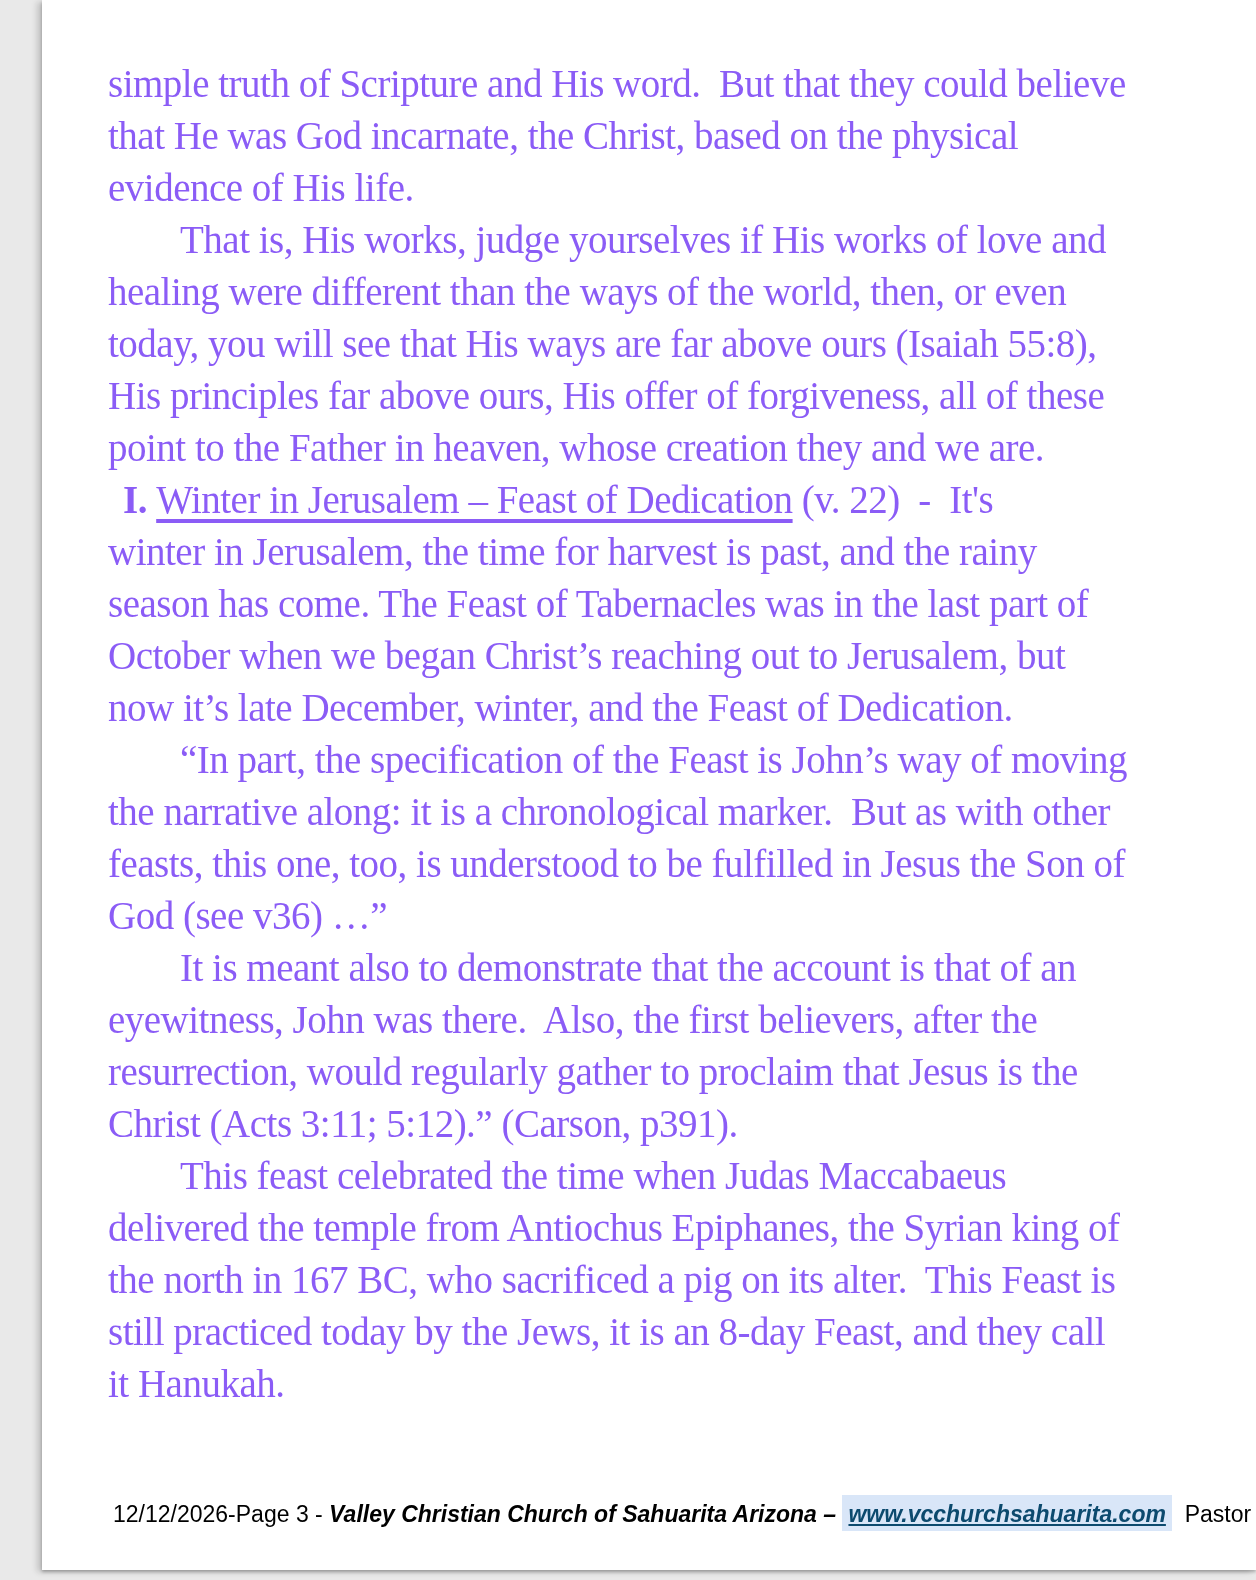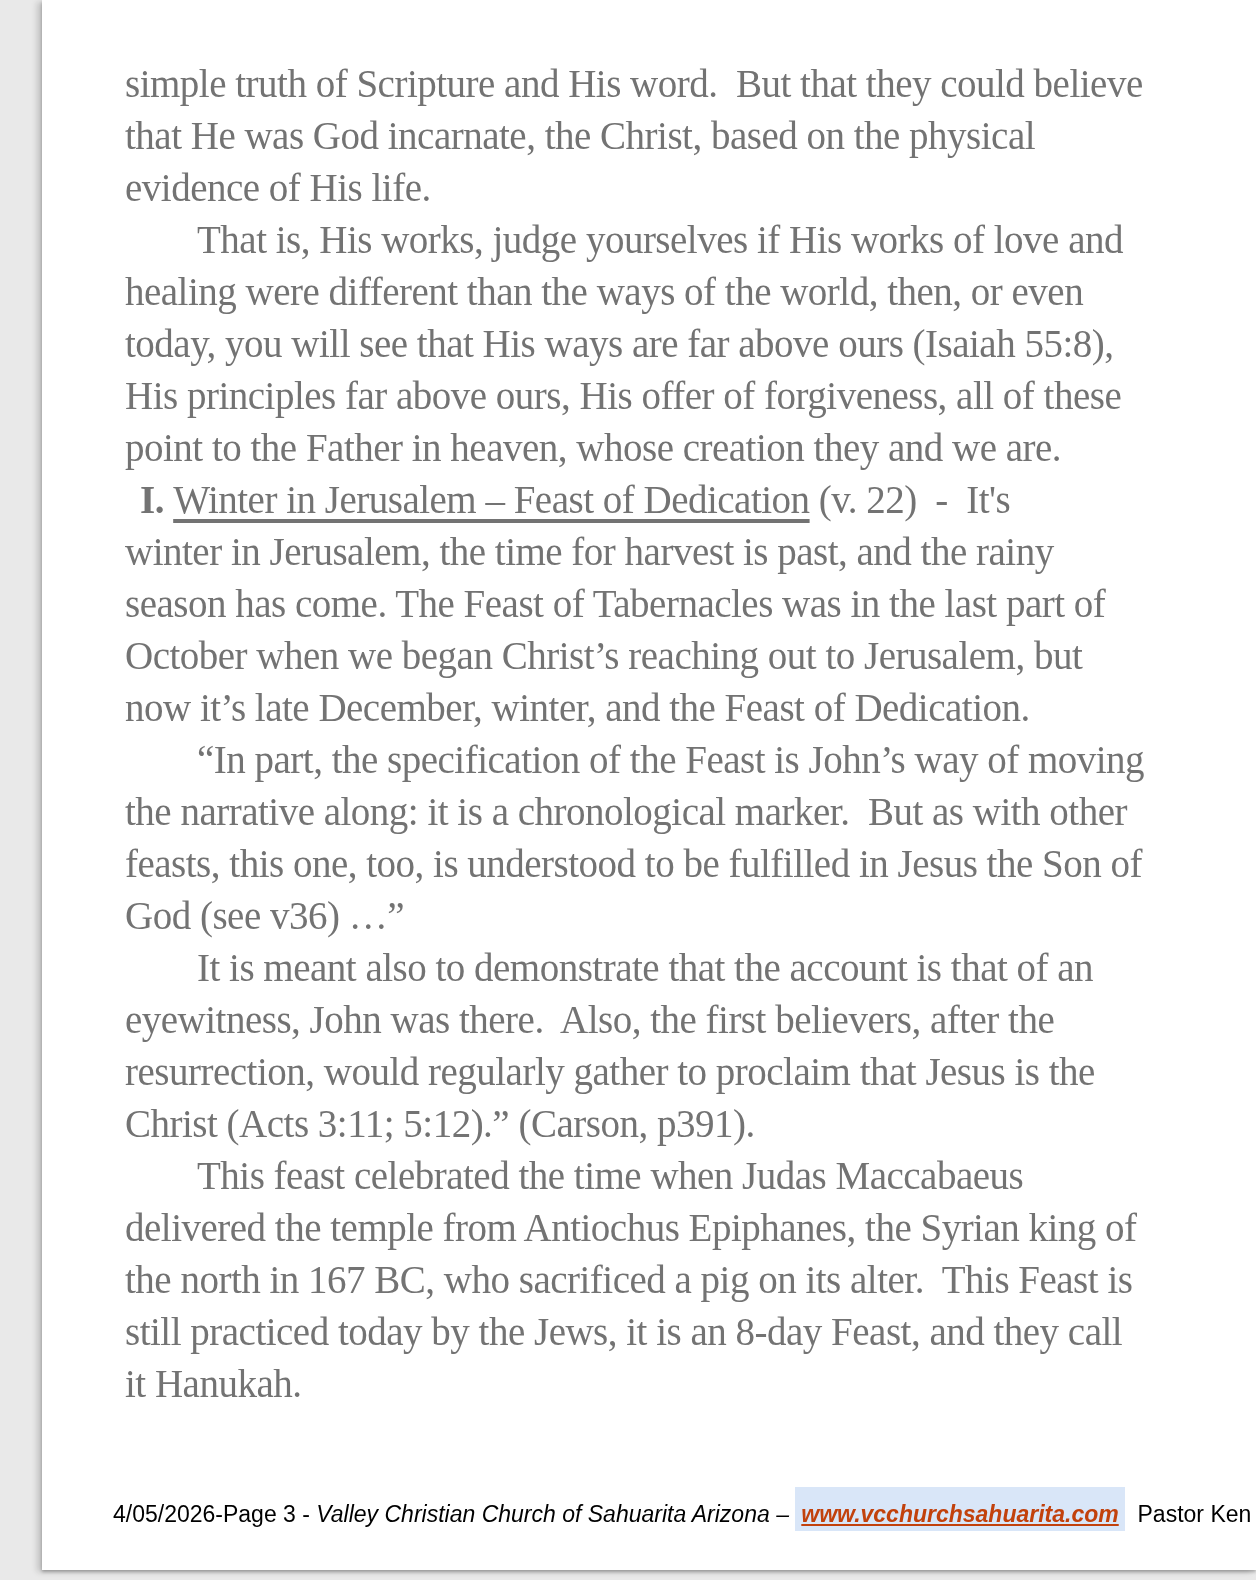--- a/index.html
+++ b/index.html
@@ -10,24 +10,24 @@
     overflow:hidden;
     font-family:"Liberation Serif", serif;
   }
   .page {
     position:absolute; left:42px; top:0;
     width:1214px; height:1570px;
     background:#ffffff;
     box-shadow:-5px 2px 6px rgba(0,0,0,0.16), 0 2px 3px rgba(0,0,0,0.25);
   }
   .content {
-    position:absolute; left:83px; top:58px;
+    position:absolute; left:66px; top:58px;
     font-family:"Liberation Serif", serif;
     font-size:39px; line-height:52px; letter-spacing:-0.5px;
-    color:#737373;
+    color:#8b5cf6;
     white-space:pre;
   }
   .line { height:52px; }
   .indent-none    { padding-left:0; }
   .indent-tab     { padding-left:72px; }
   .indent-heading { padding-left:15px; }
   .seg-regular        { font-weight:400; }
   .seg-bold           { font-weight:700; }
   .seg-bold-underline {
     font-weight:400;
@@ -35,29 +35,29 @@
     text-decoration-thickness:3.5px;
     text-underline-offset:6px;
   }
   .footer {
     position:absolute; left:71px; top:1499px;
     font-family:"Liberation Sans", sans-serif;
     font-size:23px; line-height:30px;
     color:#000000;
     white-space:pre;
   }
-  .footer .bi { font-weight:400; font-style:italic; }
+  .footer .bi { font-weight:700; font-style:italic; }
   .footer .link {
     font-weight:700; font-style:italic;
-    color:#c2410c;
+    color:#0c4a6e;
     text-decoration:underline;
     background:#d9e6f8;
-    padding:14px 6px 4px 6px;
+    padding:6px 6px 4px 6px;
     cursor:pointer;
   }
 </style>
 </head>
 <body>
 
 <div class="page">
   <div class="content"><div class="line indent-none"><span class="seg-regular">simple truth of Scripture and His word.  But that they could believe</span></div><div class="line indent-none"><span class="seg-regular">that He was God incarnate, the Christ, based on the physical</span></div><div class="line indent-none"><span class="seg-regular">evidence of His life.</span></div><div class="line indent-tab"><span class="seg-regular">That is, His works, judge yourselves if His works of love and</span></div><div class="line indent-none"><span class="seg-regular">healing were different than the ways of the world, then, or even</span></div><div class="line indent-none"><span class="seg-regular">today, you will see that His ways are far above ours (Isaiah 55:8),</span></div><div class="line indent-none"><span class="seg-regular">His principles far above ours, His offer of forgiveness, all of these</span></div><div class="line indent-none"><span class="seg-regular">point to the Father in heaven, whose creation they and we are.</span></div><div class="line indent-heading"><span class="seg-bold">I. </span><span class="seg-bold-underline">Winter in Jerusalem – Feast of Dedication</span><span class="seg-regular"> (v. 22)  -  It's</span></div><div class="line indent-none"><span class="seg-regular">winter in Jerusalem, the time for harvest is past, and the rainy</span></div><div class="line indent-none"><span class="seg-regular">season has come. The Feast of Tabernacles was in the last part of</span></div><div class="line indent-none"><span class="seg-regular">October when we began Christ’s reaching out to Jerusalem, but</span></div><div class="line indent-none"><span class="seg-regular">now it’s late December, winter, and the Feast of Dedication.</span></div><div class="line indent-tab"><span class="seg-regular">“In part, the specification of the Feast is John’s way of moving</span></div><div class="line indent-none"><span class="seg-regular">the narrative along: it is a chronological marker.  But as with other</span></div><div class="line indent-none"><span class="seg-regular">feasts, this one, too, is understood to be fulfilled in Jesus the Son of</span></div><div class="line indent-none"><span class="seg-regular">God (see v36) …”</span></div><div class="line indent-tab"><span class="seg-regular">It is meant also to demonstrate that the account is that of an</span></div><div class="line indent-none"><span class="seg-regular">eyewitness, John was there.  Also, the first believers, after the</span></div><div class="line indent-none"><span class="seg-regular">resurrection, would regularly gather to proclaim that Jesus is the</span></div><div class="line indent-none"><span class="seg-regular">Christ (Acts 3:11; 5:12).” (Carson, p391).</span></div><div class="line indent-tab"><span class="seg-regular">This feast celebrated the time when Judas Maccabaeus</span></div><div class="line indent-none"><span class="seg-regular">delivered the temple from Antiochus Epiphanes, the Syrian king of</span></div><div class="line indent-none"><span class="seg-regular">the north in 167 BC, who sacrificed a pig on its alter.  This Feast is</span></div><div class="line indent-none"><span class="seg-regular">still practiced today by the Jews, it is an 8-day Feast, and they call</span></div><div class="line indent-none"><span class="seg-regular">it Hanukah.</span></div></div>
-  <div class="footer"><span>4/05/2026-Page 3 - </span><span class="bi">Valley Christian Church of Sahuarita Arizona – </span><span class="link">www.vcchurchsahuarita.com</span><span>  Pastor Ken Reesman</span></div>
+  <div class="footer"><span>12/12/2026-Page 3 - </span><span class="bi">Valley Christian Church of Sahuarita Arizona – </span><span class="link">www.vcchurchsahuarita.com</span><span>  Pastor Ken Reesman</span></div>
 </div>
 
 </body></html>

